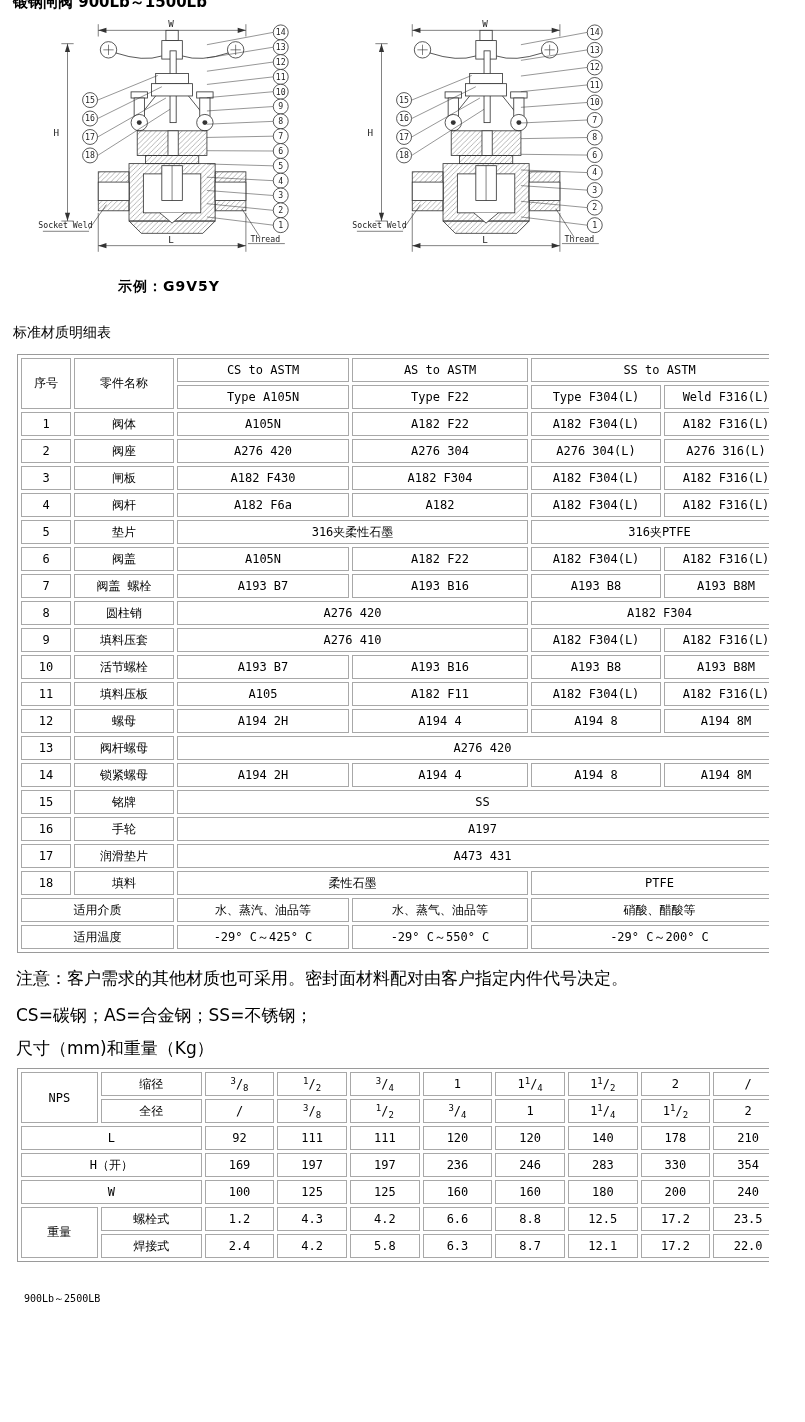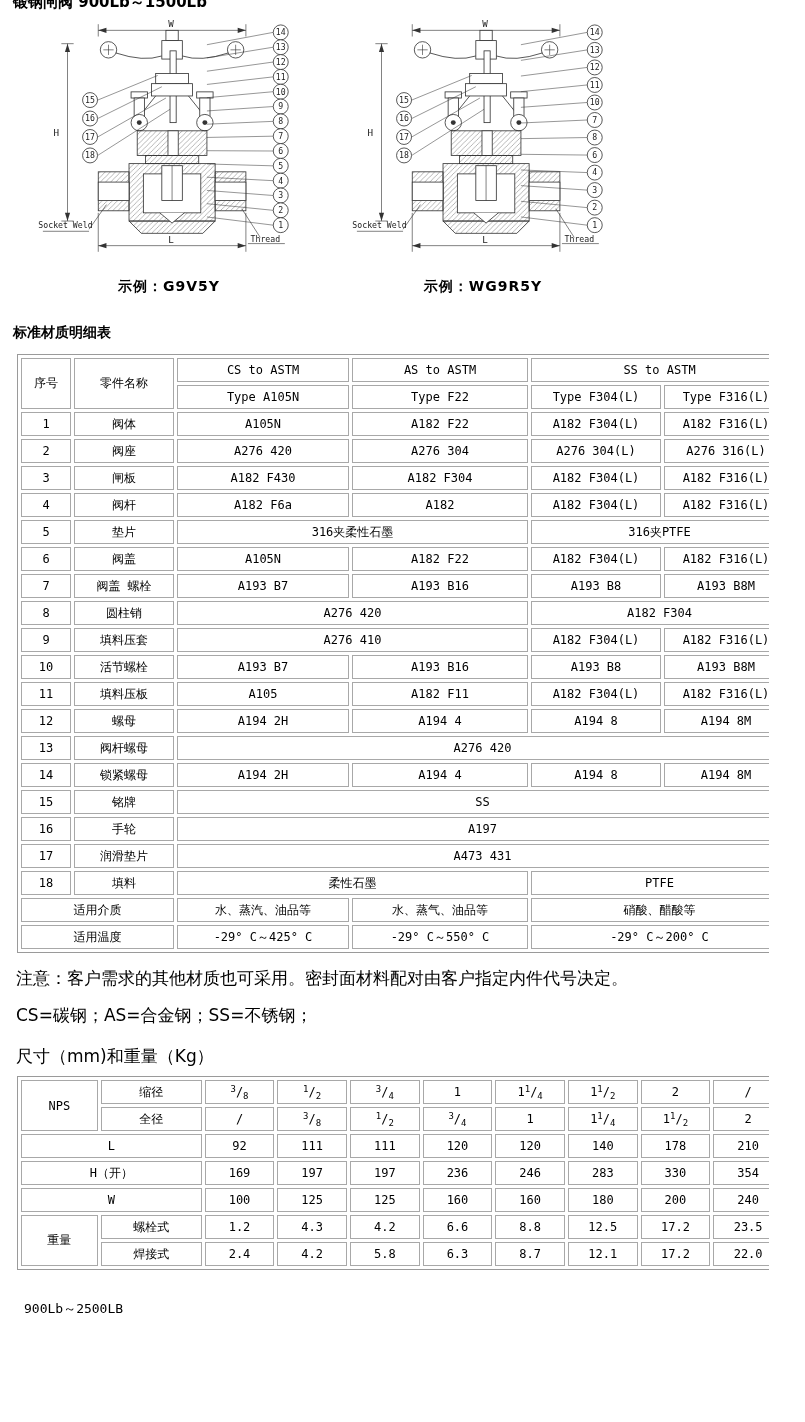--- a/index.html
+++ b/index.html
@@ -8,39 +8,39 @@
     overflow:hidden;font-family:"DejaVu Sans","Liberation Sans",sans-serif;
   }
   .title{
     font-size:15px;font-weight:bold;margin:-7px 0 0 13px;white-space:nowrap;
     font-family:"DejaVu Sans",sans-serif;
   }
   .diagrams{display:flex;margin:4px 0 0 38px;gap:52px;}
   figure{margin:0;text-align:center;}
   figure svg{display:block;}
   figcaption{font-weight:bold;font-size:14px;margin-top:18px;letter-spacing:1px;}
-  .section-heading{font-size:14px;font-weight:bold;margin:28px 0 0 13px;}
+  .section-heading{font-size:14px;font-weight:normal;margin:28px 0 0 13px;}
   table{
     border-collapse:separate;border-spacing:3px;background:#fff;
     border:1px solid #9a9a9a;table-layout:fixed;
   }
   td,th{
     border:1px solid #a8a8a8;text-align:center;vertical-align:middle;
     font-weight:normal;font-size:12px;height:20px;padding:1px 2px;overflow:hidden;
     font-family:"DejaVu Sans Mono","DejaVu Sans",monospace,sans-serif;
     white-space:nowrap;
   }
   #materials-table{width:772px;margin:12px 0 0 17px;}
   #dimensions-table{width:770px;margin:8px 0 0 17px;}
   sup{font-size:9px;vertical-align:4px;}
   sub{font-size:9px;vertical-align:-3px;}
   .note{font-size:17px;margin:14px 0 0 16px;}
-  .note-dim{margin-top:18px;}
+  .note-dim{margin-top:10px;}
   .footer-text{
-    font-size:13px;margin:30px 0 0 24px;
+    font-size:10px;margin:30px 0 0 24px;
     font-family:"DejaVu Sans Mono",monospace;
   }
 </style>
 </head>
 <body>
 
 <div class="page">
 
   <h1 class="title">锻钢闸阀 900Lb～1500Lb</h1>
 
@@ -288,21 +288,20 @@
             <circle cx="48" cy="100" r="7.3" fill="#fff" stroke="#333" stroke-width="0.8"></circle>
             <text x="48" y="102.8" font-size="8" fill="#222" text-anchor="middle" font-family="&quot;DejaVu Sans Mono&quot;,monospace">16</text>
             <line x1="55.5" y1="118" x2="122" y2="80" stroke="#333" stroke-width="0.5"></line>
             <circle cx="48" cy="118" r="7.3" fill="#fff" stroke="#333" stroke-width="0.8"></circle>
             <text x="48" y="120.8" font-size="8" fill="#222" text-anchor="middle" font-family="&quot;DejaVu Sans Mono&quot;,monospace">17</text>
             <line x1="55.5" y1="136" x2="126" y2="91" stroke="#333" stroke-width="0.5"></line>
             <circle cx="48" cy="136" r="7.3" fill="#fff" stroke="#333" stroke-width="0.8"></circle>
             <text x="48" y="138.8" font-size="8" fill="#222" text-anchor="middle" font-family="&quot;DejaVu Sans Mono&quot;,monospace">18</text>
           </g>
         </svg>
-      <figcaption><span>示例：</span><span>WG9R5Y</span></figcaption>
     </figure>
   </div>
 
   <h2 class="section-heading">标准材质明细表</h2>
 
   <table id="materials-table">
     <colgroup>
       <col style="width:50px">
         <col style="width:100px">
         <col style="width:172px">
@@ -315,21 +314,21 @@
           <th rowspan="2">序号</th>
           <th rowspan="2">零件名称</th>
           <th>CS to ASTM</th>
           <th>AS to ASTM</th>
           <th colspan="2">SS to ASTM</th>
         </tr>
         <tr>
           <th>Type A105N</th>
           <th>Type F22</th>
           <th>Type F304(L)</th>
-          <th>Type F316(L)</th>
+          <th>Weld F316(L)</th>
         </tr>
         <tr>
           <td>1</td>
           <td>阀体</td>
           <td>A105N</td>
           <td>A182 F22</td>
           <td>A182 F304(L)</td>
           <td>A182 F316(L)</td>
         </tr>
         <tr>

